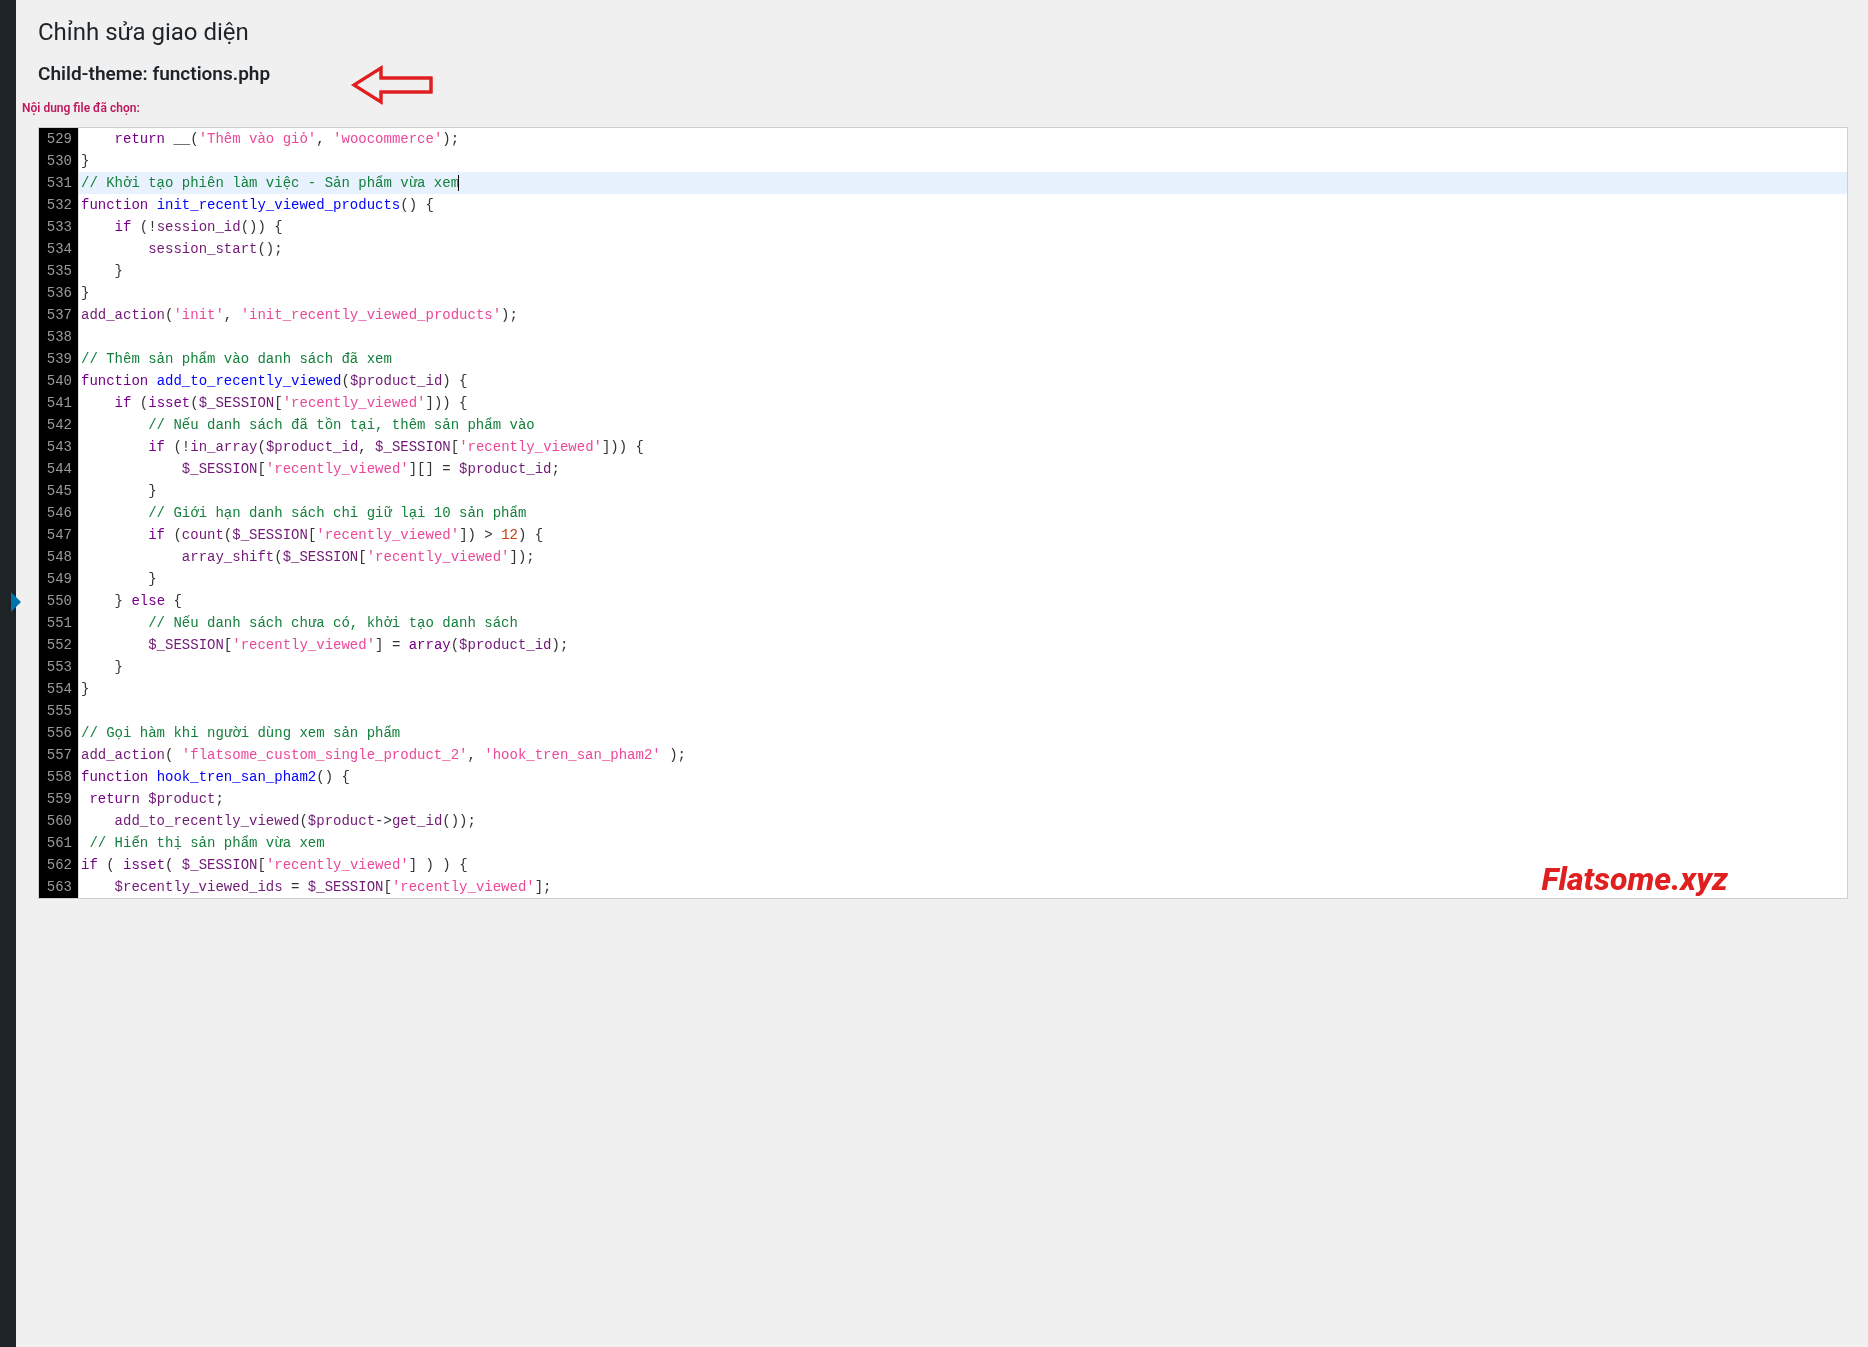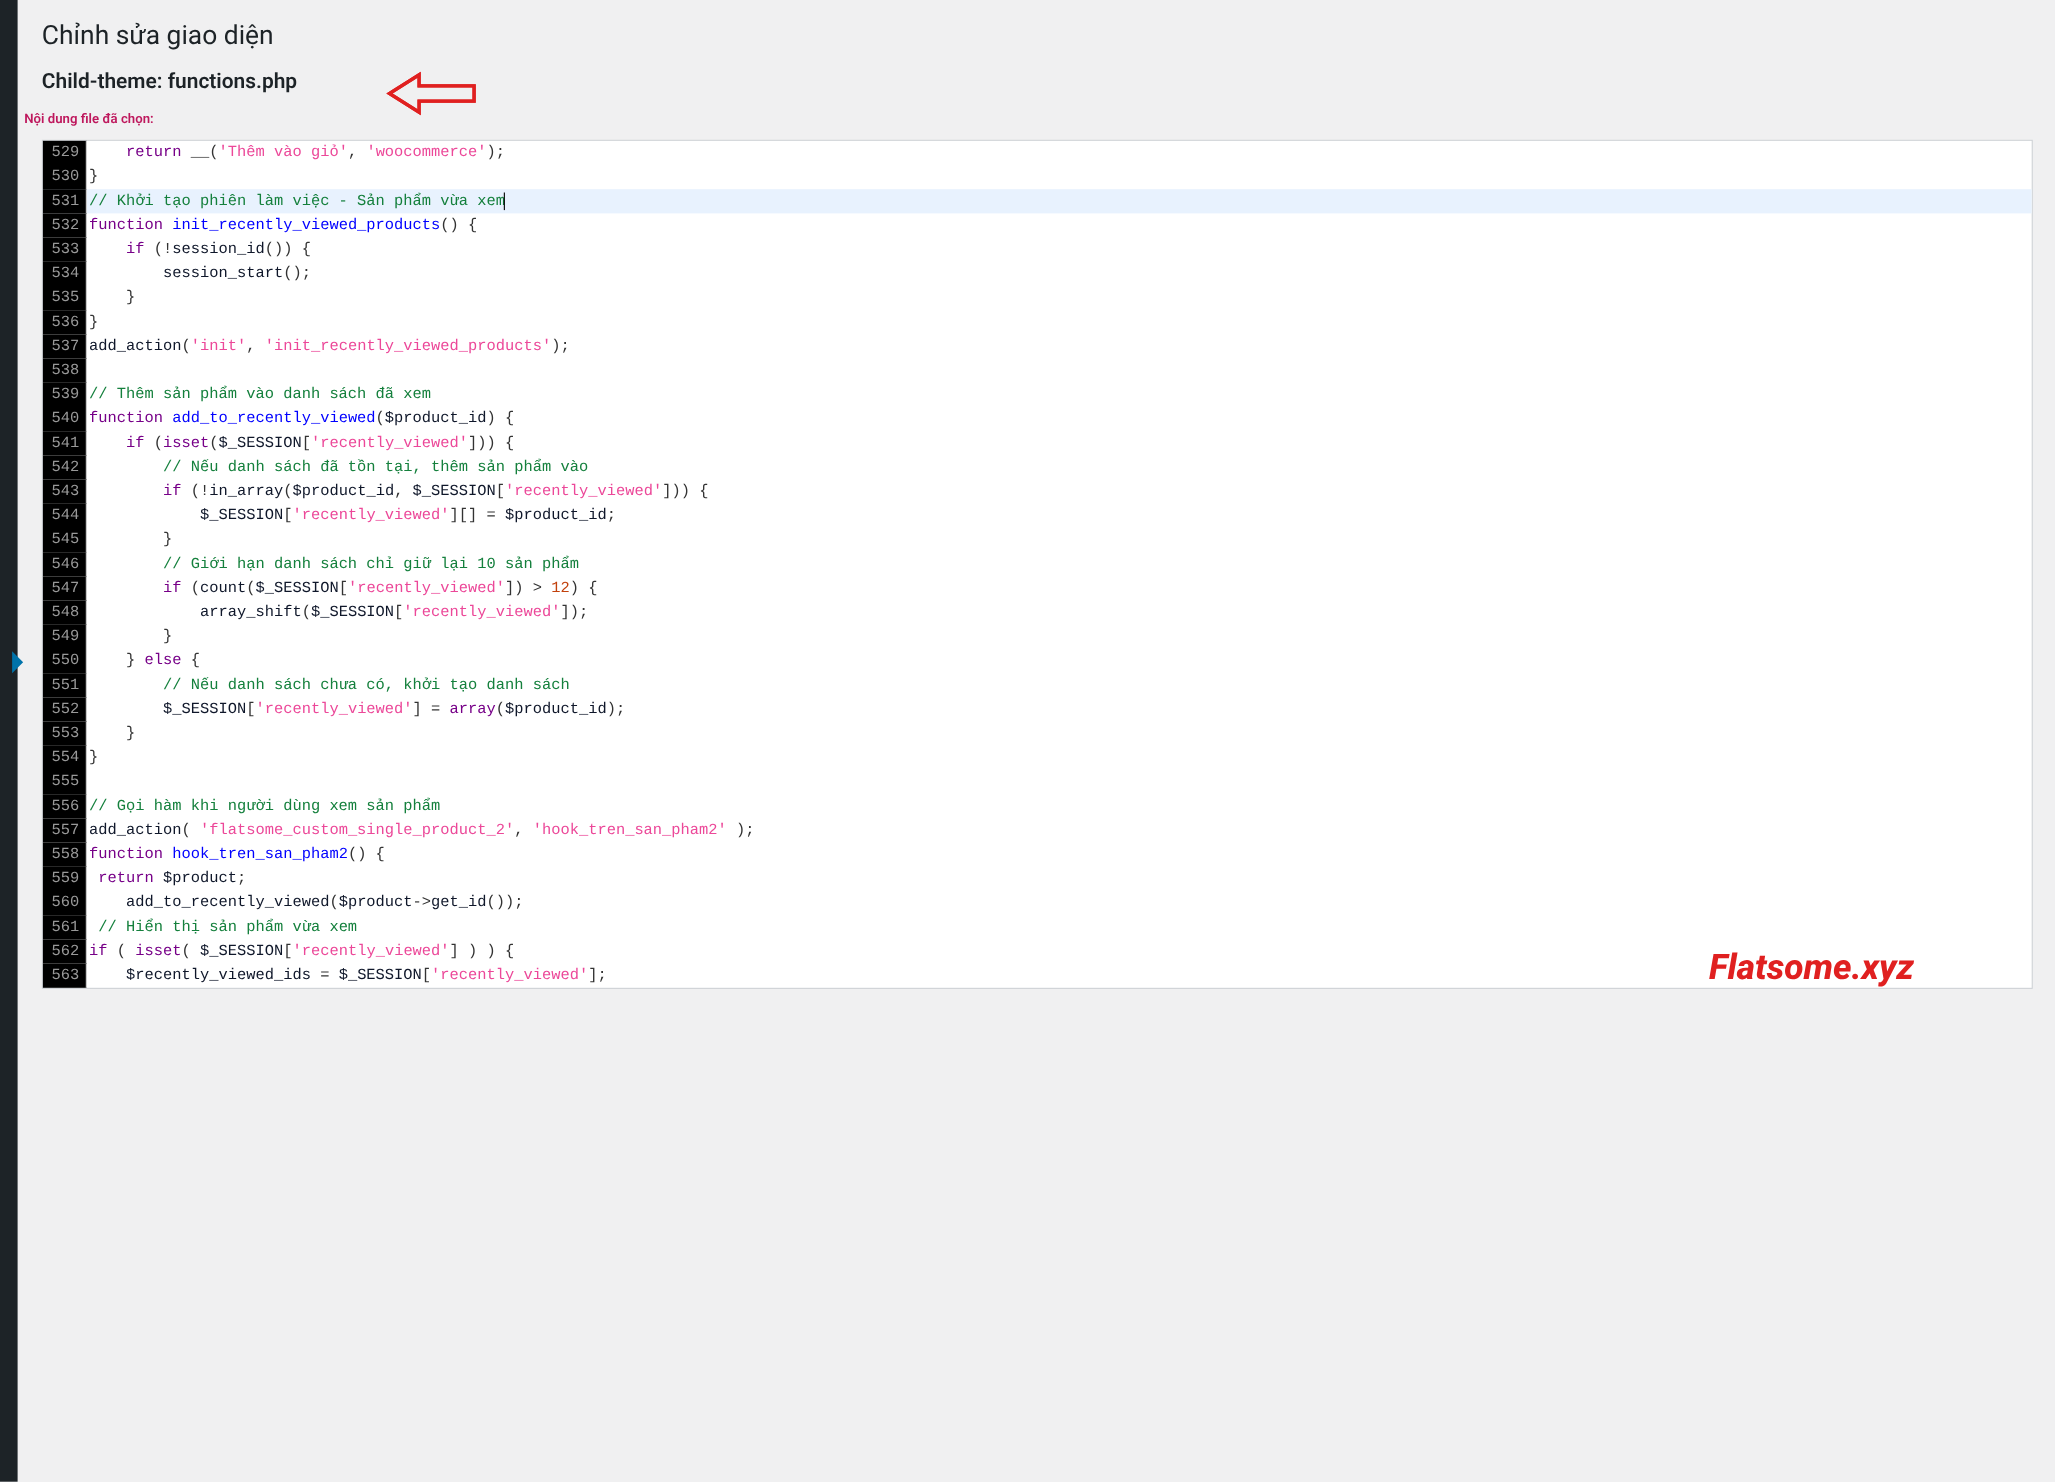--- a/index.html
+++ b/index.html
@@ -4,30 +4,30 @@
 <style>
 * { margin: 0; padding: 0; box-sizing: border-box; }
 body { font-family: -apple-system, BlinkMacSystemFont, "Segoe UI", Roboto, sans-serif; background: #f0f0f1; color: #1d2327; }
 .wrap { margin-left: 16px; padding: 0 20px 0 2px; position: relative; }
 .sidebar-edge { position: fixed; left: 0; top: 0; bottom: 0; width: 16px; background: #1d2327; }
 .sidebar-notch { position: absolute; right: -5px; top: 592px; width: 0; height: 0; border-top: 10px solid transparent; border-bottom: 10px solid transparent; border-left: 10px solid #0073aa; }
 h1.page-title { font-size: 24px; font-weight: 400; padding: 18px 0 8px 20px; color: #1d2327; }
 h2.file-title { font-size: 19px; font-weight: 600; padding: 8px 0 6px 0; margin-left: 20px; }
 .selected-label { font-size: 12px; font-weight: 600; color: #be185d; margin-left: 4px; padding: 10px 0 12px 0; }
 .arrow { position: absolute; left: 330px; top: 58px; }
-.watermark { position: absolute; right: 128px; top: 860px; font-size: 32px; font-weight: 800; color: #e02020; font-style: italic; }
+.watermark { position: absolute; right: 140px; top: 860px; font-size: 32px; font-weight: 800; color: #e02020; font-style: italic; }
 .editor { background: #fff; border: 1px solid #ccd0d4; margin-left: 20px; }
 .code-line { display: flex; font-family: Consolas, Monaco, "Courier New", monospace; font-size: 14px; line-height: 22px; }
 .code-line.hl { background: #e8f2fe; }
 .gutter { width: 40px; min-width: 40px; text-align: right; padding-right: 6px; color: #999; background: #000000; border-right: 1px solid #ddd; user-select: none; }
 .code { padding-left: 2px; white-space: pre; color: #333; }
 .k-kw { color: #770088; }       
 .k-fn { color: #0000ff; }       
 .k-st { color: #ec4899; }       
-.k-va { color: #0f172a; }       
+.k-va { color: #701a75; }       
 .k-cm { color: #15803d; font-style: normal; } 
 .k-nm { color: #c2410c; }       
 .cursor { border-right: 1px solid #000; margin-left: -1px; }
 </style>
 </head>
 <body>
 
 <div class="sidebar-edge">
   <div class="sidebar-notch"></div>
 </div>

